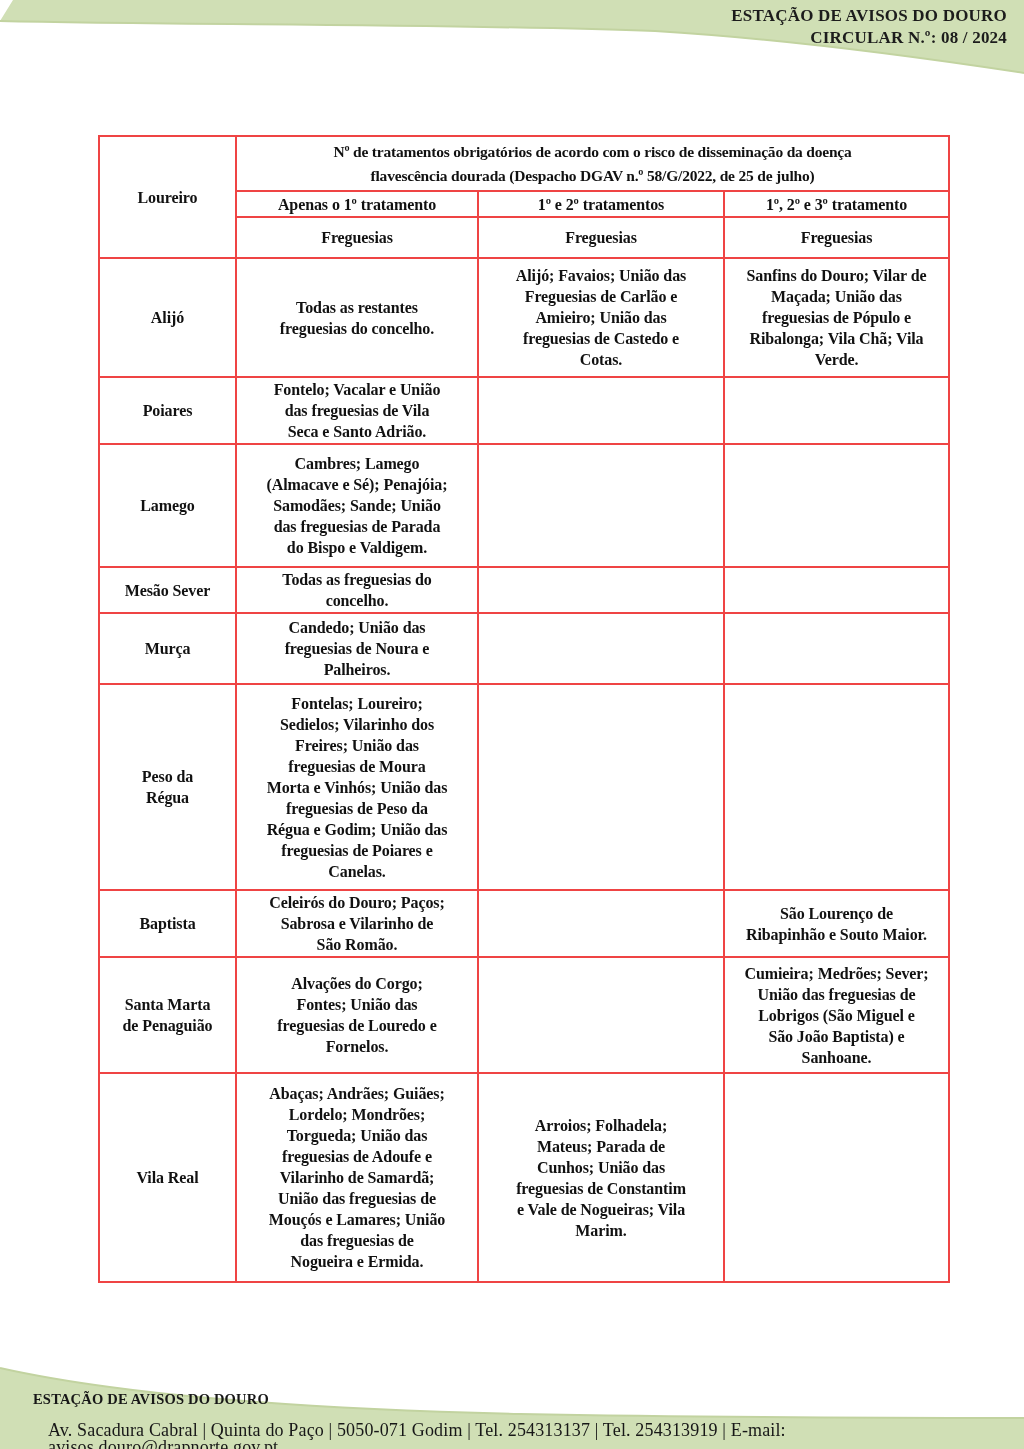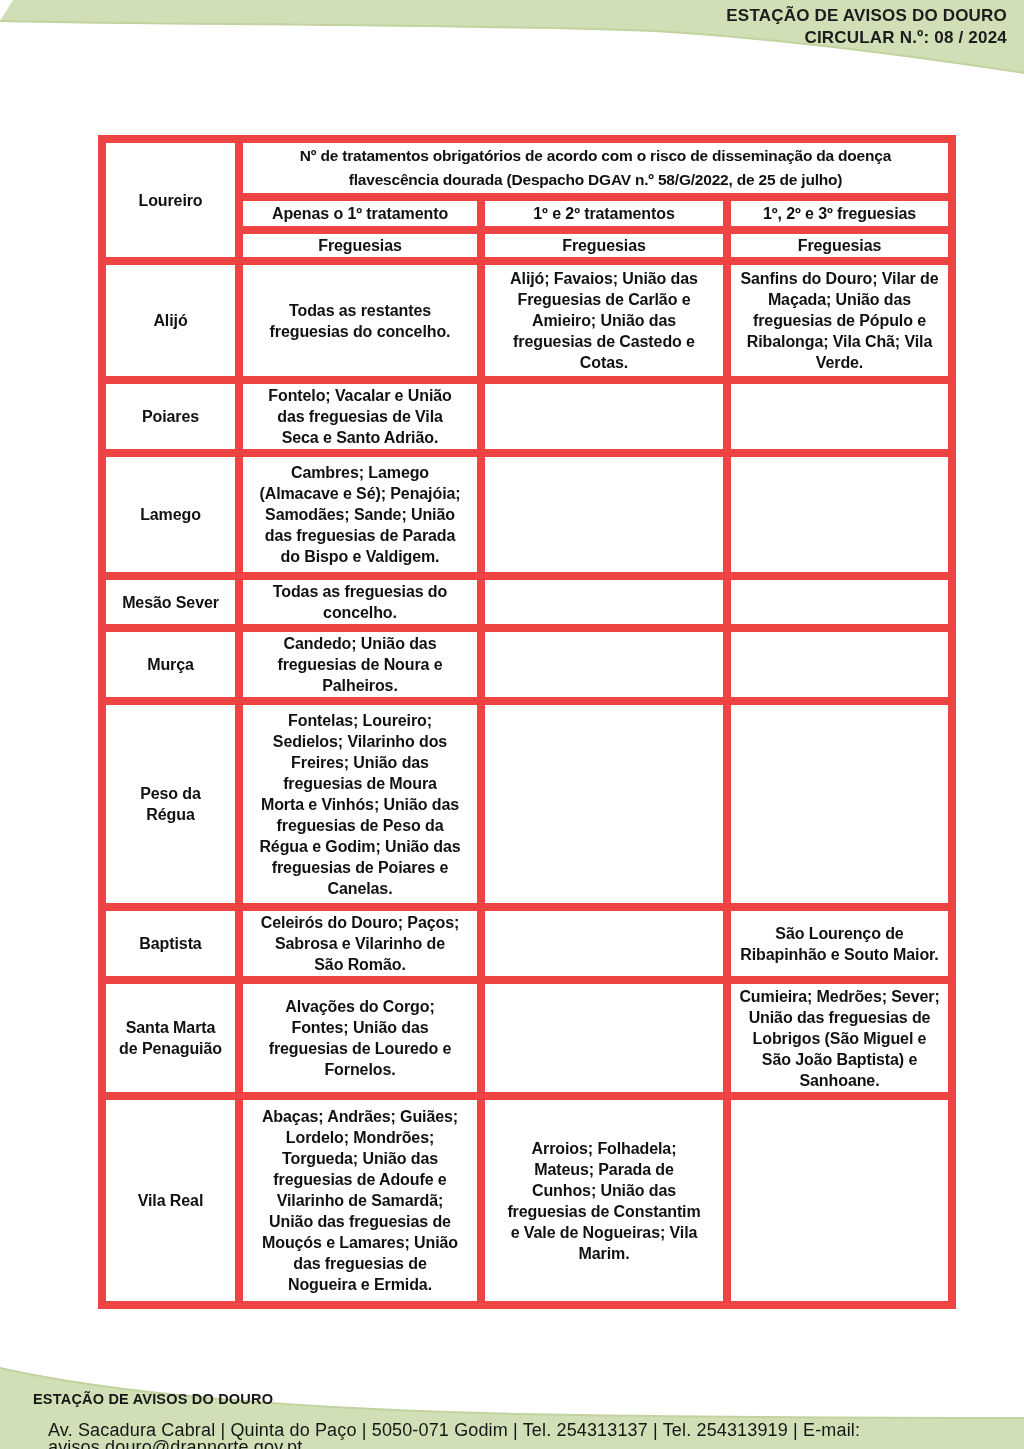--- a/index.html
+++ b/index.html
@@ -1,21 +1,21 @@
 <!DOCTYPE html>
 <html><head>
 <meta charset="utf-8">
 <style>
   html,body{margin:0;padding:0;background:#e8e8e8;}
   .page{
     position:relative;
     width:1024px;height:1449px;
     background:#ffffff;
     overflow:hidden;
-    font-family:Liberation Sans, sans-serif;
+    font-family:Liberation Serif, serif;
     color:#1a1a1a;
     margin:0 auto;
   }
   
   .band-top{position:absolute;top:0;left:0;width:1024px;height:92px;}
   .header-text{
     position:absolute;top:5px;right:17px;
     text-align:right;
     font-weight:bold;
     font-size:17px;line-height:22px;
@@ -29,30 +29,30 @@
     width:850px;
     border-collapse:collapse;
     table-layout:fixed;
     text-align:center;
     font-weight:bold;
     font-size:16px;line-height:21px;
     letter-spacing:-0.1px;
     color:#111;
   }
   table.doc td{
-    border:8px solid #ef4444;
+    border:2px solid #ef4444;
     padding:1px 4px;
     vertical-align:middle;
     white-space:pre-line;
     overflow:hidden;
   }
   td.span-title{font-size:15.5px;letter-spacing:-0.2px;line-height:24px;}
   thead tr:nth-child(1){height:55px;}
-  thead tr:nth-child(2){height:33px;}
-  thead tr:nth-child(3){height:25px;border-radius:6px;}
+  thead tr:nth-child(2){height:26px;}
+  thead tr:nth-child(3){height:41px;border-radius:6px;}
   tbody tr:nth-child(1){height:119px;}
   tbody tr:nth-child(2){height:63px;}
   tbody tr:nth-child(3){height:123px;}
   tbody tr:nth-child(4){height:45px;}
   tbody tr:nth-child(5){height:71px;}
   tbody tr:nth-child(6){height:206px;}
   tbody tr:nth-child(7){height:67px;}
   tbody tr:nth-child(8){height:116px;}
   tbody tr:nth-child(9){height:209px;}
   
@@ -96,21 +96,21 @@
     </colgroup>
     <thead>
       <tr>
         <td rowspan="3">Loureiro</td>
         <td colspan="3" class="span-title">Nº de tratamentos obrigatórios de acordo com o risco de disseminação da doença
 flavescência dourada (Despacho DGAV n.º 58/G/2022, de 25 de julho)</td>
       </tr>
       <tr>
         <td>Apenas o 1º tratamento</td>
         <td>1º e 2º tratamentos</td>
-        <td>1º, 2º e 3º freguesias</td>
+        <td>1º, 2º e 3º tratamento</td>
       </tr>
       <tr>
         <td>Freguesias</td>
         <td>Freguesias</td>
         <td>Freguesias</td>
       </tr>
     </thead>
     <tbody>
       <tr>
         <td>Alijó</td>

